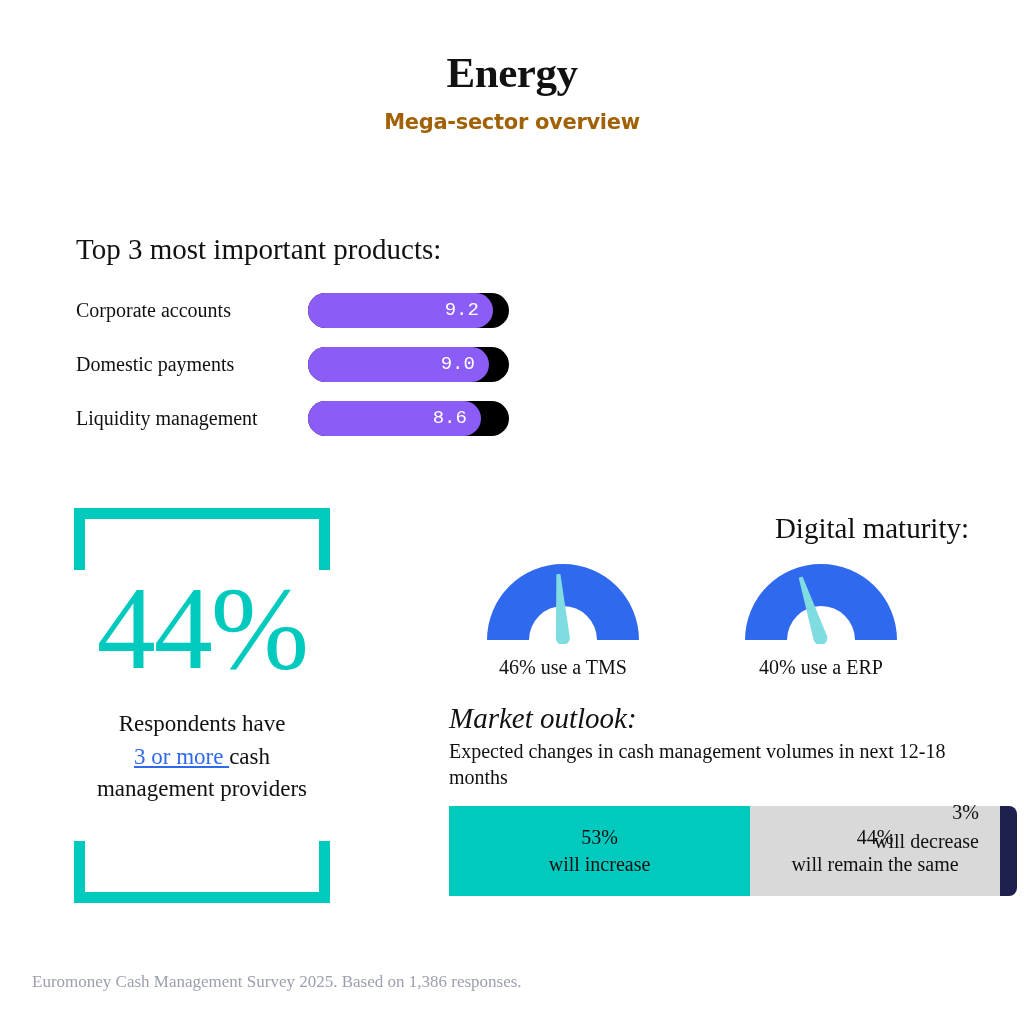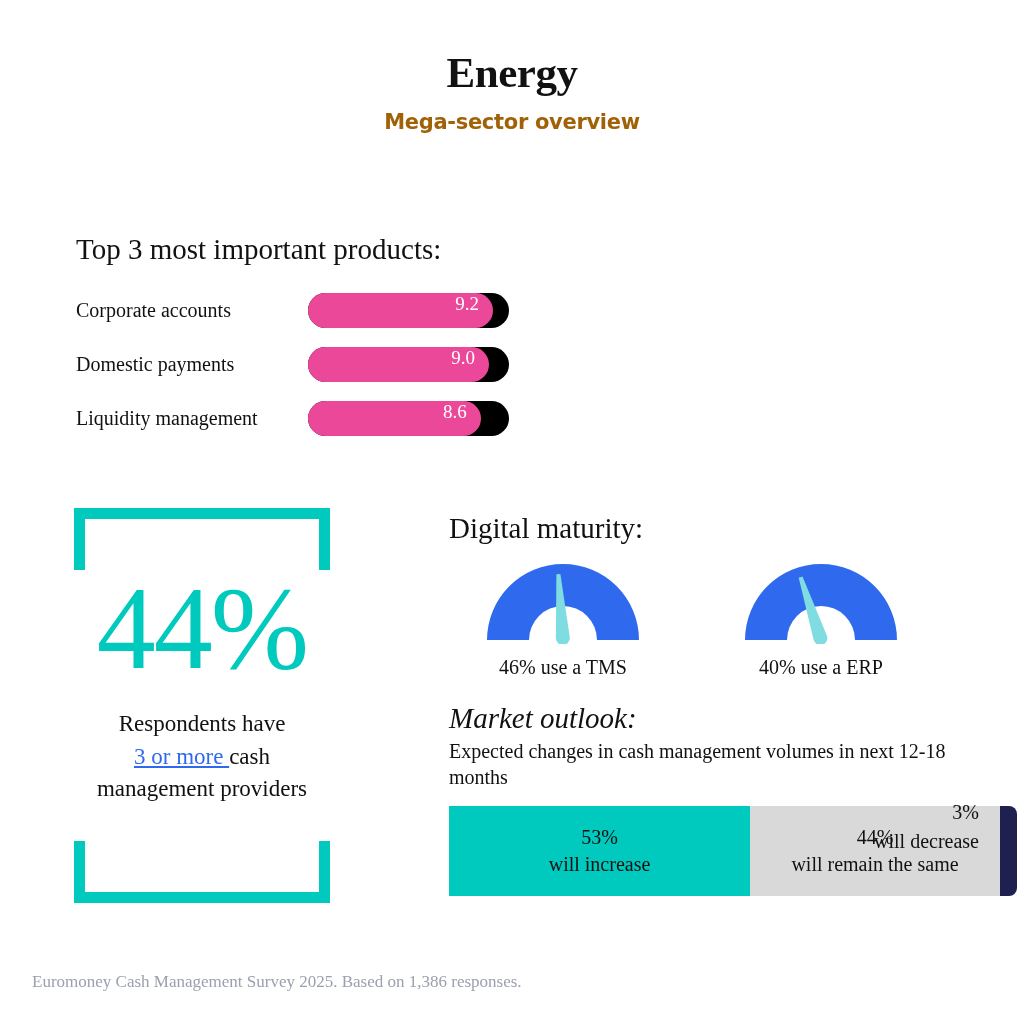--- a/index.html
+++ b/index.html
@@ -54,23 +54,23 @@
     white-space:nowrap;
   }
   .prod-track{
     position:relative;
     width:201px;height:35px;
     background:#000000;
     border-radius:18px;
   }
   .prod-fill{
     position:absolute;left:0;top:0;bottom:0;
-    background:#ec4899;
+    background:#8b5cf6;
     border-radius:18px;
-    display:flex;justify-content:flex-end;
+    display:flex;align-items:center;justify-content:flex-end;font-family:Liberation Mono, monospace;
   }
   .prod-val{
     color:#ffffff;
     font-size:19px;
     padding-right:14px;
   }
 
   
   .criteria{position:absolute;left:618px;top:233px;width:380px;}
   .criteria .section-head{margin:0 0 18px 0;}
@@ -114,21 +114,21 @@
     line-height:1.42;
     color:#111;
   }
   .stat-cap a{
     color:#2F6AEE;
     text-decoration:underline;
   }
 
   
   .digital{position:absolute;left:449px;top:512px;width:520px;}
-  .digital .section-head{margin:0;}
+  .digital .section-head{margin:0;text-align:right;}
   .gauges{position:absolute;left:0;top:48px;width:520px;}
   .gauge-item{position:absolute;top:0;width:260px;text-align:center;}
   .gauge-item.g1{left:-16px;}
   .gauge-item.g2{left:242px;}
   .gauge-cap{
     font-size:20px;color:#111;margin-top:8px;white-space:nowrap;
   }
 
   
   .outlook{position:absolute;left:449px;top:702px;width:530px;}

